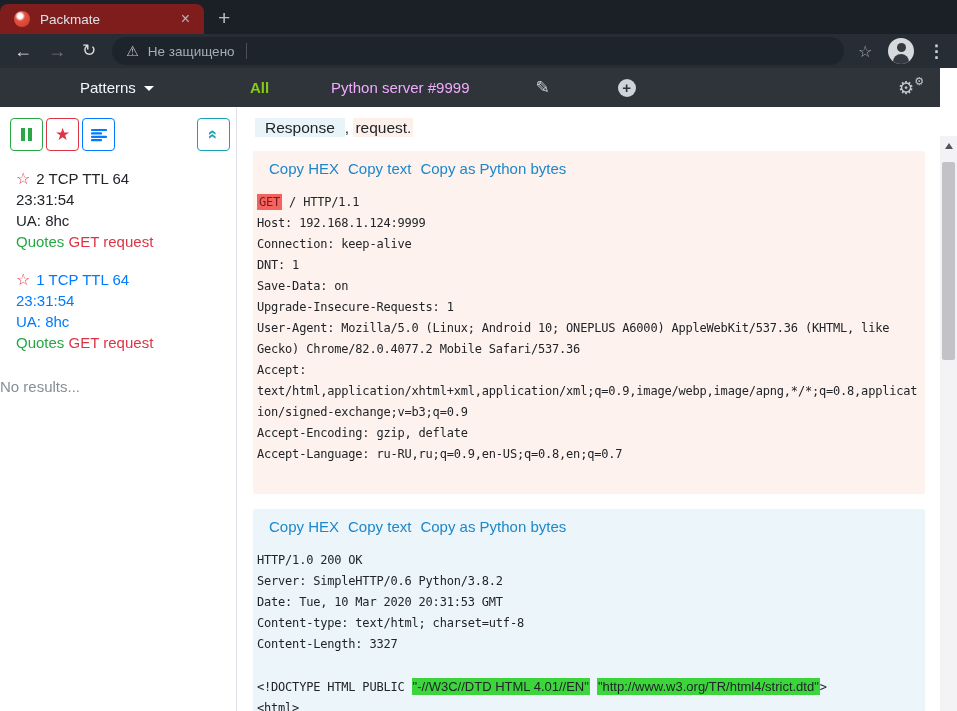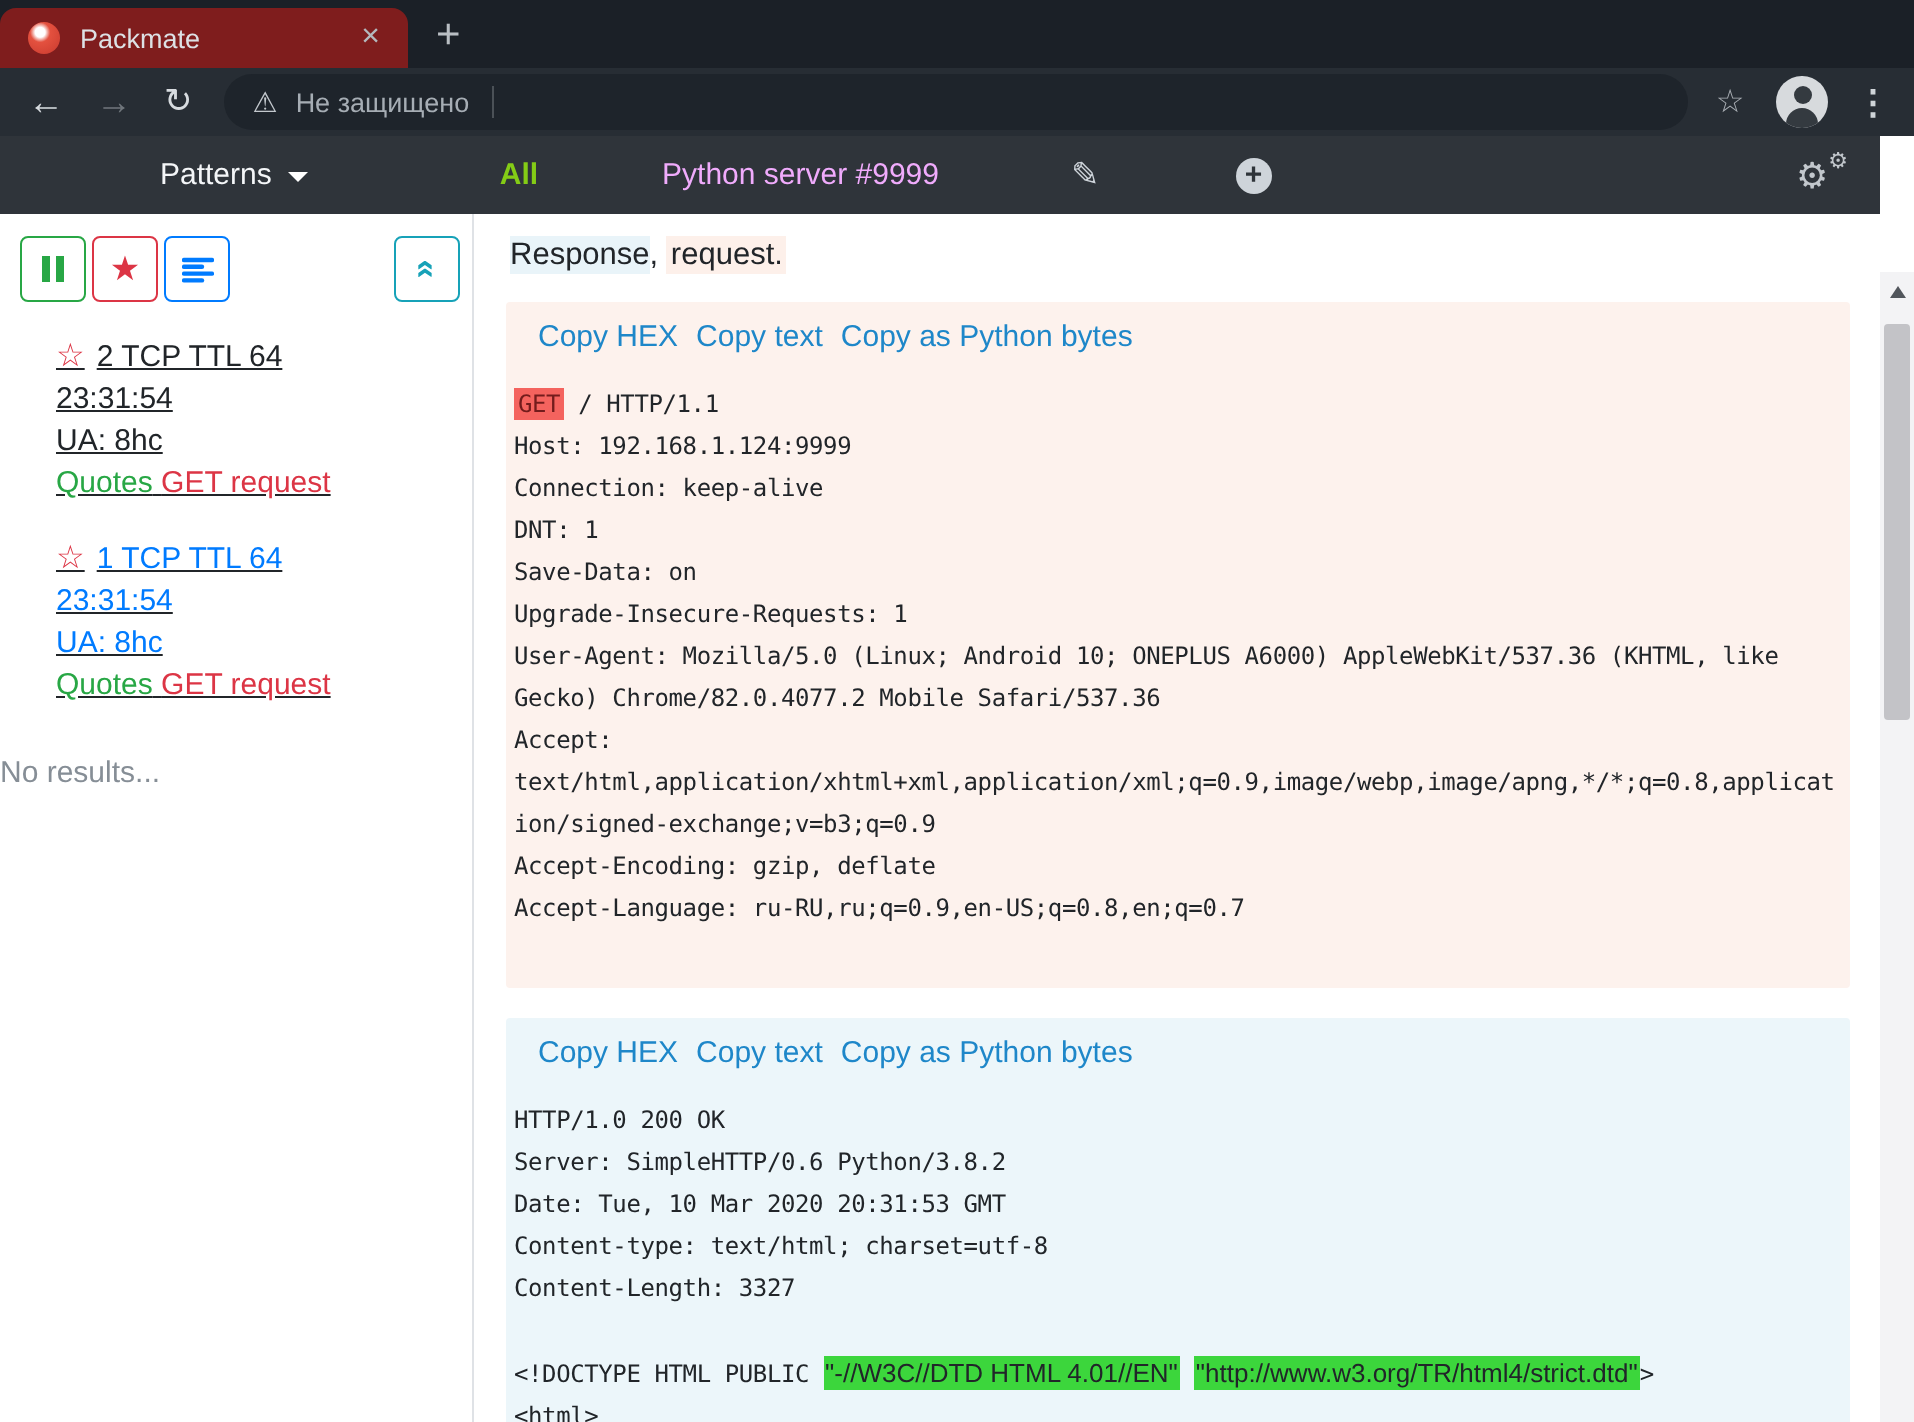--- a/index.html
+++ b/index.html
@@ -49,31 +49,31 @@
   
   .sidebar { width:237px; flex:0 0 237px; border-right:1px solid #dfe2e6; padding-top:11px; }
   .btn-row { display:flex; align-items:center; padding:0 6px 0 10px; }
   .sq-btn { width:33px; height:33px; border-radius:4px; background:#fff; display:flex; align-items:center; justify-content:center; margin-right:3px; }
   .btn-pause { border:1px solid #28a745; }
   .pause-glyph { width:11px; height:13px; border-left:4px solid #28a745; border-right:4px solid #28a745; }
   .btn-fav { border:1px solid #dc3545; color:#dc3545; font-size:17px; }
   .btn-list { border:1px solid #007bff; }
   .btn-collapse { margin-left:auto; margin-right:0; border:1px solid #17a2b8; color:#17a2b8; }
   .collapse-glyph { display:inline-block; transform:rotate(90deg); font-size:17px; font-weight:bold; line-height:17px; }
-  .stream-item { padding:17px 8px 0 28px; font-size:15px; line-height:21px; color:#212529; cursor:default;text-decoration:underline; }
+  .stream-item { padding:17px 8px 0 16px; font-size:15px; line-height:21px; color:#212529; cursor:default; }
   .stream-item .star-outline { color:#dc3545; font-size:16px; margin-right:6px; }
   .stream-item.selected .t-main { color:#007bff; }
   .tag-green { color:#28a745; }
   .tag-red { color:#dc3545; }
   .no-results { margin-top:25px; text-align:left; color:#868e96; font-size:15px; }
 
   
   .main { flex:1 1 auto; padding:10px 15px 0 16px; overflow:hidden; }
   .legend { font-size:15.5px; color:#212529; margin:2px 0 14px 2px; }
-  .legend .hl-resp { background:#e9f4f9; padding:1px 0; }
+  .legend .hl-resp { background:#e9f4f9; padding:1px 10px; }
   .legend .hl-req { background:#fdf0ea; padding:1px 2px; }
 
   .packet { width:672px; border-radius:2px; padding:9px 4px 8px 4px; margin-bottom:15px; }
   .packet.request { background:#fdf2ed; }
   .packet.response { background:#ecf6fa; }
   .packet-head { font-size:15px; color:#212529; display:flex; align-items:baseline; height:22px; }
   .packet-head .acts { margin-left:12px; }
   .packet-head a { color:#1e87c9; text-decoration:none; margin-right:9px; cursor:pointer; }
   .packet pre { margin-top:10px; font-family:"DejaVu Sans Mono", monospace; font-size:12px; letter-spacing:-0.2px; line-height:21px; color:#212529; }
   .code-line { white-space:pre; }

